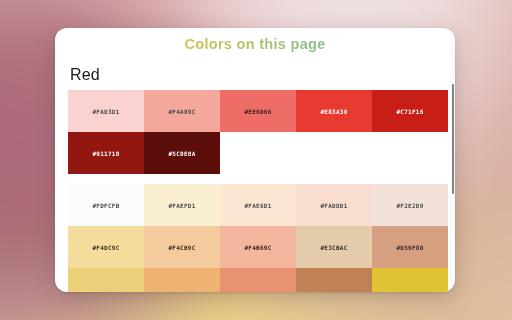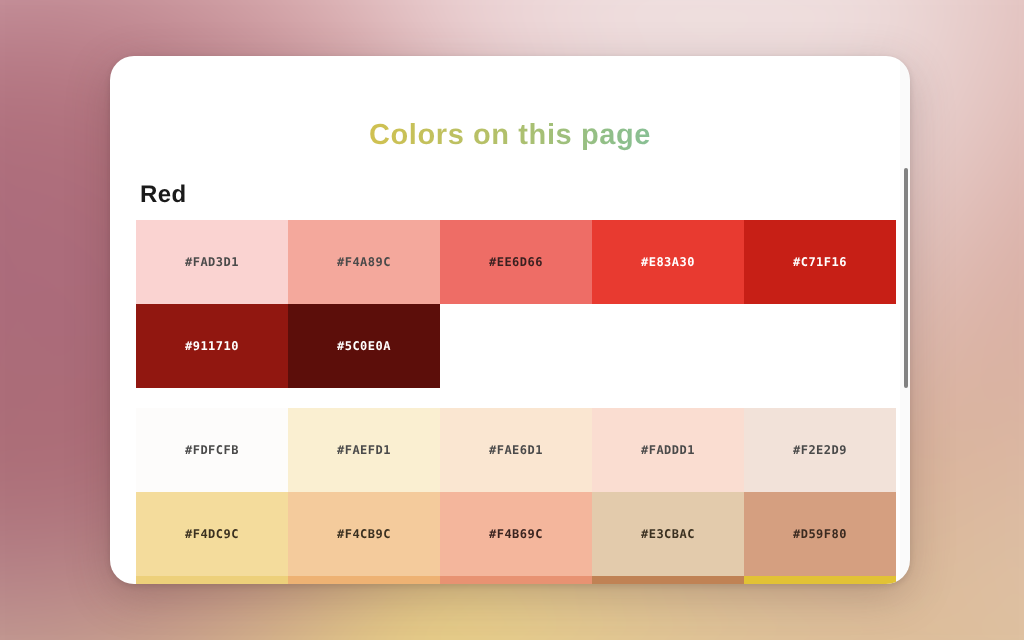--- a/index.html
+++ b/index.html
@@ -41,32 +41,32 @@
     overflow:hidden;
     padding:0 13px;
   }
 
   
   #page-title {
     text-align:center;
     font-size:14.5px;
     font-weight:bold;
     letter-spacing:0.3px;
-    padding:32px 0 14px 0;
+    padding:8px 0 14px 0;
     background:linear-gradient(90deg,#e8a33d 0%,#e0b84a 18%,#cfc152 32%,#b4c069 48%,#8fbf8a 64%,#79bfae 80%,#69b8c4 100%);
     -webkit-background-clip:text;
     background-clip:text;
     color:transparent;
     -webkit-text-fill-color:transparent;
   }
 
   
   .section-heading {
-    font-size:12px;
-    font-weight:bold;
+    font-size:16px;
+    font-weight:normal;
     color:#1a1a1a;
     margin:0 0 6px 2px;
     letter-spacing:0.2px;
   }
   .section { margin-bottom:10px; }
 
   .swatch-row { display:flex; }
 
   .swatch {
     width:76px;

